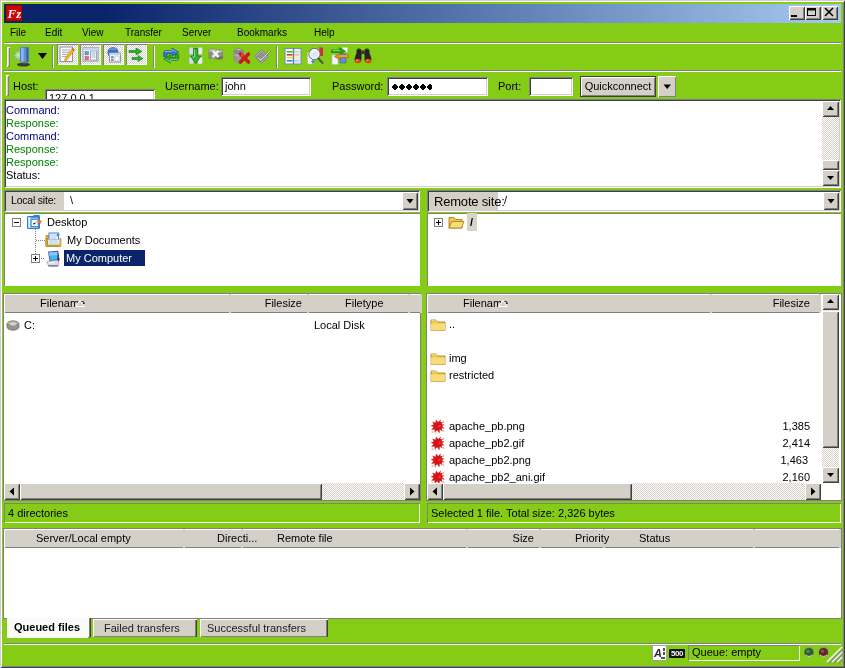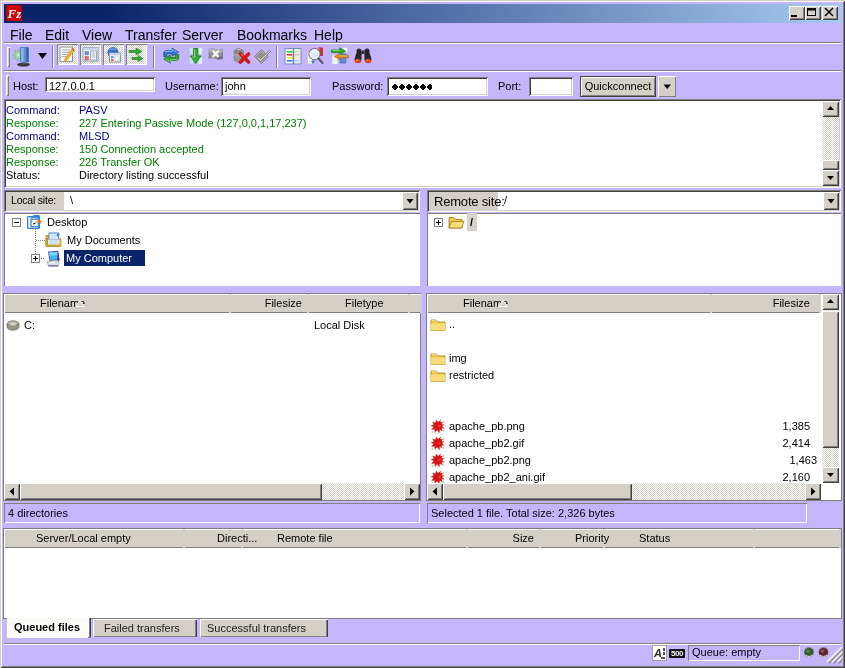--- a/index.html
+++ b/index.html
@@ -1,39 +1,39 @@
 <!DOCTYPE html>
 <html><head>
 <meta charset="utf-8">
 <style>
   * { margin:0; padding:0; box-sizing:border-box; }
   html,body { width:845px; height:668px; overflow:hidden; }
   body { font-family:"Liberation Sans", sans-serif; font-size:11px; color:#000; }
-  #win { position:absolute; left:0; top:0; width:845px; height:668px; background:#c4b5fd;
+  #win { position:absolute; left:0; top:0; width:845px; height:668px; background:#84cc16;
          box-shadow: inset 1px 1px 0 #d4d0c8, inset -1px -1px 0 #404040,
                      inset 2px 2px 0 #fff, inset -2px -2px 0 #808080; }
   .abs { position:absolute; }
   svg { display:block; }
   .raised1 { box-shadow: inset 1px 1px 0 #fff, inset -1px -1px 0 #808080; background:#d4d0c8; }
   .sunken2 { box-shadow: inset 1px 1px 0 #808080, inset -1px -1px 0 #fff,
              inset 2px 2px 0 #404040, inset -2px -2px 0 #d4d0c8; background:#fff; }
   .sunken1 { box-shadow: inset 1px 1px 0 #808080, inset -1px -1px 0 #fff; }
   .checker { background: conic-gradient(#fff 0 25%, #d4d0c8 0 50%, #fff 0 75%, #d4d0c8 0) 0 0/2px 2px; }
   .vline { width:2px; box-shadow: inset 1px 0 0 #808080, inset -1px 0 0 #fff; }
 
   
   #titlebar { left:4px; top:4px; width:837px; height:19px;
     background:linear-gradient(90deg,#0a246a 0%,#0a246a 12%,#a6caf0 100%); }
   #titletext { position:absolute; left:24px; top:2px; color:#fff; font-size:13px; font-weight:bold; letter-spacing:0.3px; }
   .winbtn { position:absolute; top:2px; width:16px; height:14px; background:#d4d0c8;
     box-shadow: inset 1px 1px 0 #fff, inset -1px -1px 0 #404040,
                 inset 2px 2px 0 #d4d0c8, inset -2px -2px 0 #808080; }
 
   
-  .menuitem { position:absolute; top:27px; font-size:14px; }
+  .menuitem { position:absolute; top:27px; font-size:10px; }
 
   
   .hdr { background:#d4d0c8; box-shadow: inset 0 1px 0 #fff, inset 1px 0 0 #fff, inset 0 -1px 0 #808080; }
   .hcol { position:absolute; top:0; height:100%; box-shadow: inset -2px 0 0 #d4d0c8, inset -1px 0 0 #808080;  }
   .hcol span { position:absolute; top:3px;margin-left:27px; }
 
   
   .sbtn { position:absolute; background:#d4d0c8;
     box-shadow: inset 1px 1px 0 #fff, inset -1px -1px 0 #404040,
                 inset 2px 2px 0 #d4d0c8, inset -2px -2px 0 #808080; }
@@ -250,21 +250,21 @@
       <ellipse cx="5" cy="14.4" rx="1.1" ry="0.7" fill="#ff9858"></ellipse>
       <ellipse cx="15.4" cy="14.4" rx="1.1" ry="0.7" fill="#ff9858"></ellipse>
     </svg>
   </div>
   <div class="abs" style="left:4px;top:70px;width:837px;height:1px;background:#808080"></div>
   <div class="abs" style="left:4px;top:71px;width:837px;height:1px;background:#fff"></div>
 
   <div id="qc" class="abs" style="left:4px;top:72px;width:837px;height:27px">
     <div class="abs" style="left:2px;top:3px;width:3px;height:21px;box-shadow:inset 1px 1px 0 #fff, inset -1px -1px 0 #808080;background:#d4d0c8"></div>
     <div class="abs" style="left:9px;top:8px">Host:</div>
-    <div class="abs sunken2" style="left:41px;top:5px;width:110px;height:15px">
+    <div class="abs sunken2" style="left:41px;top:17px;width:110px;height:15px">
         <div class="abs" style="left:4px;top:3px">127.0.0.1</div>
       </div>
     <div class="abs" style="left:161px;top:8px">Username:</div>
     <div class="abs sunken2" style="left:217px;top:5px;width:90px;height:19px">
         <div class="abs" style="left:4px;top:3px">john</div>
       </div>
     <div class="abs" style="left:328px;top:8px">Password:</div>
     <div class="abs sunken2" style="left:383px;top:5px;width:101px;height:19px">
         <div class="abs" style="left:5px;top:7px;width:40px;height:6px;background-image:radial-gradient(circle 2.6px at 3px 3px, #000 98%, transparent 100%);background-size:7px 6px;background-repeat:repeat-x"></div>
       </div>
@@ -279,26 +279,20 @@
   </div>
 
   <div class="abs sunken2" style="left:4px;top:99px;width:837px;height:89px"></div>
   <div id="log" class="abs" style="left:6px;top:101px;width:816px;height:85px;background:#fff;overflow:hidden">
     <div class="abs" style="left:0;top:3px;line-height:13px;white-space:pre"><span style="color:#000080">Command:</span>
 <span style="color:#008000">Response:</span>
 <span style="color:#000080">Command:</span>
 <span style="color:#008000">Response:</span>
 <span style="color:#008000">Response:</span>
 <span style="color:#000">Status:</span></div>
-    <div class="abs" style="left:73px;top:3px;line-height:13px;white-space:pre"><span style="color:#000080">PASV</span>
-<span style="color:#008000">227 Entering Passive Mode (127,0,0,1,17,237)</span>
-<span style="color:#000080">MLSD</span>
-<span style="color:#008000">150 Connection accepted</span>
-<span style="color:#008000">226 Transfer OK</span>
-<span style="color:#000">Directory listing successful</span></div>
   </div>
 
   <div class="abs" style="left:822px;top:101px;width:17px;height:85px" id="logsb">
     <div class="sbtn" style="left:0;top:0;width:17px;height:16px">
         <svg width="17" height="16">
           <path d="M8.5 5 L12 9 L5 9 Z" fill="#000"></path>
         </svg>
       </div>
     <div class="abs checker" style="left:0;top:16px;width:17px;height:53px"></div>
     <div class="thumb" style="left:0;top:59px;width:17px;height:10px"></div>
@@ -494,21 +488,21 @@
             <use href="#splat"></use>
           </svg>
           <div class="abs" style="left:22px">apache_pb2.gif</div>
           <div class="abs" style="right:11px">2,414</div>
         </div>
       <div class="row" style="left:0;top:136px;width:394px">
           <svg class="abs" style="left:3px;top:1px" width="16" height="15" viewBox="0 0 16 15">
             <use href="#splat"></use>
           </svg>
           <div class="abs" style="left:22px">apache_pb2.png</div>
-          <div class="abs" style="right:4px">1,463</div>
+          <div class="abs" style="right:13px">1,463</div>
         </div>
       <div class="row" style="left:0;top:153px;width:394px">
           <svg class="abs" style="left:3px;top:1px" width="16" height="15" viewBox="0 0 16 15">
             <use href="#splat"></use>
           </svg>
           <div class="abs" style="left:22px">apache_pb2_ani.gif</div>
           <div class="abs" style="right:11px">2,160</div>
         </div>
     </div>
 
@@ -535,21 +529,21 @@
         </div>
       <div class="abs checker" style="left:16px;top:0;width:362px;height:17px"></div>
       <div class="thumb" style="left:16px;top:0;width:189px;height:17px"></div>
       <div class="sbtn" style="left:378px;top:0;width:16px;height:17px">
           <svg width="16" height="17">
             <path d="M10.5 8.5 L6 4.5 L6 12.5 Z" fill="#000"></path>
           </svg>
         </div>
     </div>
 
-    <div class="abs sunken1" style="left:427px;top:503px;width:380px;height:20px">
+    <div class="abs sunken1" style="left:427px;top:503px;width:414px;height:20px">
       <div class="abs" style="left:4px;top:4px">Selected 1 file. Total size: 2,326 bytes</div>
     </div>
   </div>
 
   <div id="queue" class="abs" style="left:0;top:0">
     <div class="abs" style="left:4px;top:529px;width:837px;height:89px;background:#fff;box-shadow:0 0 0 1px #808080"></div>
     <div class="abs hdr" style="left:4px;top:529px;width:837px;height:19px">
       <div class="hcol" style="left:0;width:181px">
           <span style="left:5px">Server/Local empty</span>
         </div>

